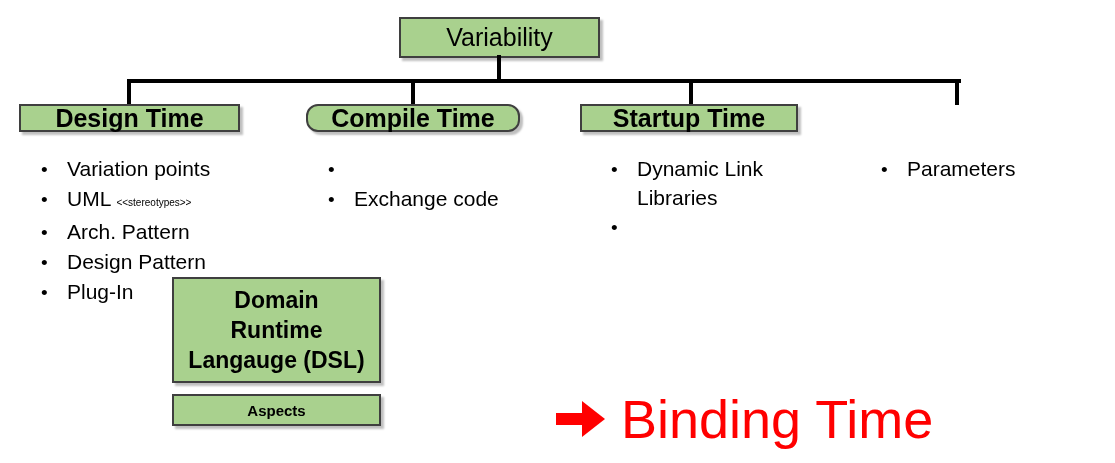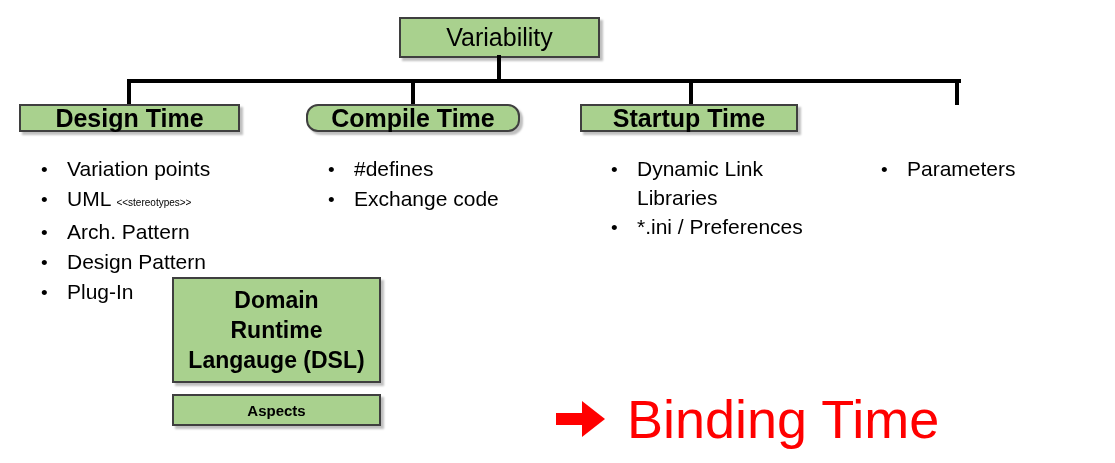--- a/index.html
+++ b/index.html
@@ -85,21 +85,21 @@
     font-weight: bold; font-size: 23px; line-height: 30px;
     flex-direction: column;
   }
   .aspects-box {
     left: 172px; top: 394px; width: 209px; height: 32px;
     font-weight: bold; font-size: 15px;
   }
   .binding {
     position: absolute;
     left: 556px; top: 388px; height: 62px;
-    display: flex; align-items: center; gap: 21px;
+    display: flex; align-items: center; gap: 15px;
     color: var(--binding);
     font-size: 54px;
     white-space: nowrap;
   }
   .binding svg { display: block; }
 </style>
 </head>
 <body>
 
 <div class="canvas">
@@ -144,36 +144,34 @@
     </li>
     <li>
       <span class="bullet"></span>
       <span class="li-text">Plug-In</span>
     </li>
   </ul>
 
   <ul class="blist bl-compile">
     <li>
       <span class="bullet"></span>
-      <span class="li-text">#defines</span>
     </li>
     <li>
       <span class="bullet"></span>
       <span class="li-text">Exchange code</span>
     </li>
   </ul>
 
   <ul class="blist bl-startup">
     <li>
       <span class="bullet"></span>
       <span class="li-text"><span>Dynamic Link</span><span class="li-line2">Libraries</span></span>
     </li>
     <li>
       <span class="bullet"></span>
-      <span class="li-text">*.ini / Preferences</span>
     </li>
   </ul>
 
   <ul class="blist bl-runtime">
     <li>
       <span class="bullet"></span>
       <span class="li-text">Parameters</span>
     </li>
   </ul>
 

